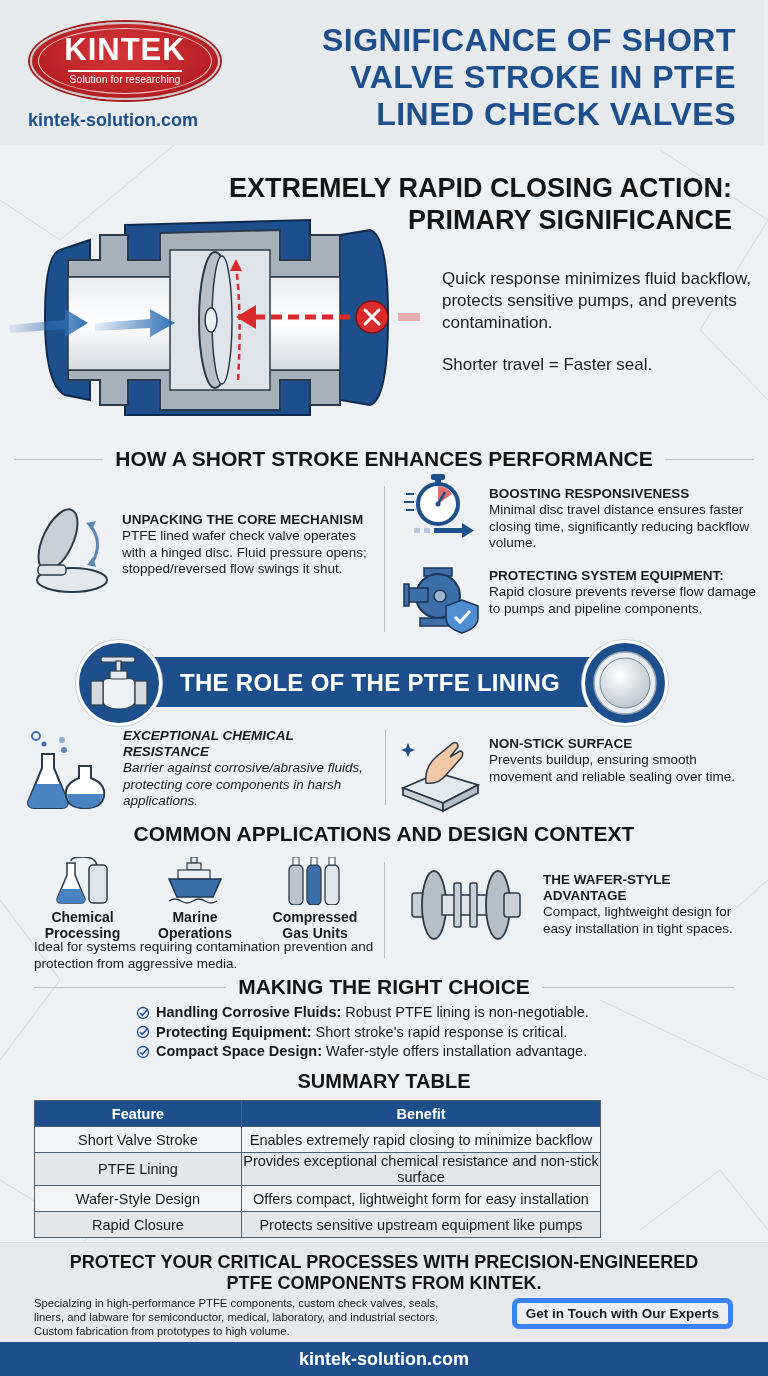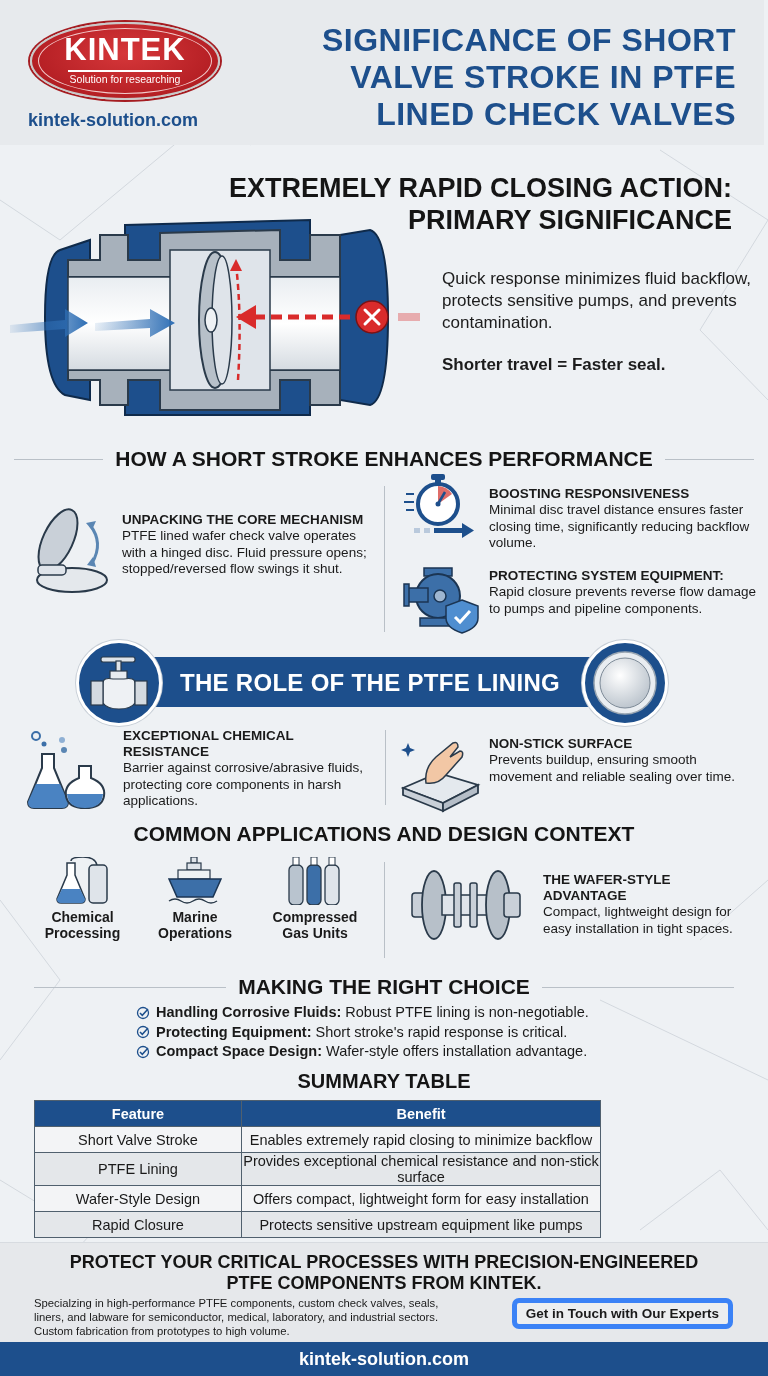--- a/index.html
+++ b/index.html
@@ -19,21 +19,21 @@
   .logo-name { position: absolute; left: 0; right: 0; top: 10px; text-align: center; color: #fff; font-size: 31px; font-weight: bold; letter-spacing: 1px; }
   .logo-rule { position: absolute; left: 38px; right: 38px; top: 48px; height: 1.5px; background: #fff; }
   .logo-tag { position: absolute; left: 0; right: 0; top: 51px; text-align: center; color: #fff; font-size: 10.5px; }
   .site-url { position: absolute; left: 28px; top: 110px; font-size: 18px; font-weight: bold; color: #1d4f8c; }
   .main-title { position: absolute; right: 28px; top: 22px; width: 470px; text-align: right; font-size: 32px; line-height: 37px; font-weight: 900; color: #1d4f8c; letter-spacing: 0.5px; }
 
   
   .s1-title { position: absolute; right: 36px; top: 172px; text-align: right; font-size: 27px; line-height: 32px; font-weight: bold; color: #151515; }
   .valve-illus { position: absolute; left: 10px; top: 205px; width: 410px; height: 225px; }
   .s1-desc { position: absolute; left: 442px; top: 268px; width: 320px; font-size: 17px; line-height: 22px; color: #1c1c1c; }
-  .s1-bold { position: absolute; left: 442px; top: 355px; font-size: 17px; font-weight: bold; color: #1c1c1c; }
+  .s1-bold { position: absolute; left: 442px; top: 355px; font-size: 17px; font-weight: normal; color: #1c1c1c; }
 
   
   .sec-head { position: absolute; left: 0; width: 768px; display: flex; align-items: center; gap: 12px; }
   .sec-head .rule { flex: 1; height: 1px; background: #b9c0c7; }
   .sec-head .txt { font-weight: bold; color: #151515; white-space: nowrap; }
 
   .s2-head { top: 447px; padding: 0 14px; }
   .s2-head .txt { font-size: 21px; }
 
   .feat { position: absolute; }
@@ -245,21 +245,21 @@
   <svg style="position:absolute;left:24px;top:728px" width="90" height="85" viewBox="0 0 90 85">
     <circle cx="12" cy="8" r="4" fill="none" stroke="#3c6fa8" stroke-width="2"></circle>
     <circle cx="20" cy="16" r="2.5" fill="#3c6fa8"></circle>
     <circle cx="38" cy="12" r="3" fill="#8fb0d4"></circle>
     <circle cx="40" cy="22" r="3" fill="#5a86b3"></circle>
     <path d="M18,26 L30,26 L30,40 L44,74 Q44,80 38,80 L10,80 Q4,80 4,74 L18,40 Z" fill="#fff" stroke="#2a3a4a" stroke-width="2"></path>
     <path d="M12,56 L36,56 L44,74 Q44,80 38,80 L10,80 Q4,80 4,74 Z" fill="#4a83c2"></path>
     <path d="M55,38 L67,38 L67,50 Q82,56 80,68 Q78,80 61,80 Q44,80 42,68 Q40,56 55,50 Z" fill="#fff" stroke="#2a3a4a" stroke-width="2"></path>
     <path d="M43,66 Q44,80 61,80 Q78,80 79,66 Z" fill="#4a83c2"></path>
   </svg>
-  <div class="feat" style="left:123px;top:728px;width:255px;">
+  <div class="feat" style="left:123px;top:728px;width:255px;font-style:italic;">
     <div class="feat-title">EXCEPTIONAL CHEMICAL RESISTANCE</div>
     <div class="feat-text">Barrier against corrosive/abrasive fluids, protecting core components in harsh applications.</div>
   </div>
 
   <div class="vdivider" style="left:385px;top:730px;height:75px;"></div>
 
   <svg style="position:absolute;left:398px;top:733px" width="85" height="80" viewBox="0 0 85 80">
     <path d="M10,10 L12,15 L17,17 L12,19 L10,24 L8,19 L3,17 L8,15 Z" fill="#1d4f8c"></path>
     <path d="M5,55 L40,40 L80,52 L45,70 Z" fill="#e4e9ee" stroke="#2a3a4a" stroke-width="1.8"></path>
     <path d="M5,55 L5,62 L45,78 L45,70 Z" fill="#c9d0d8" stroke="#2a3a4a" stroke-width="1.8"></path>
@@ -301,20 +301,21 @@
       <rect x="4" y="8" width="14" height="40" rx="5" fill="#b9c4cf" stroke="#2a3a4a" stroke-width="1.3"></rect>
       <rect x="22" y="8" width="14" height="40" rx="5" fill="#3c6fa8" stroke="#2a3a4a" stroke-width="1.3"></rect>
       <rect x="40" y="8" width="14" height="40" rx="5" fill="#dfe4ea" stroke="#2a3a4a" stroke-width="1.3"></rect>
       <rect x="8" y="0" width="6" height="8" fill="#fff" stroke="#2a3a4a" stroke-width="1"></rect>
       <rect x="26" y="0" width="6" height="8" fill="#fff" stroke="#2a3a4a" stroke-width="1"></rect>
       <rect x="44" y="0" width="6" height="8" fill="#fff" stroke="#2a3a4a" stroke-width="1"></rect>
     </svg>
     <div>Compressed</div>
     <div>Gas Units</div>
   </div>
+  <div class="feat-text" style="position:absolute;left:34px;top:939px;width:345px;">Ideal for systems requiring contamination prevention and protection from aggressive media.</div>
 
   <div class="vdivider" style="left:384px;top:862px;height:96px;"></div>
 
   <svg style="position:absolute;left:408px;top:865px" width="115" height="80" viewBox="0 0 115 80">
     <rect x="4" y="28" width="16" height="24" rx="3" fill="#c9d0d8" stroke="#2a3a4a" stroke-width="1.5"></rect>
     <ellipse cx="26" cy="40" rx="12" ry="34" fill="#b7c0c9" stroke="#2a3a4a" stroke-width="1.8"></ellipse>
     <rect x="34" y="30" width="48" height="20" fill="#dfe4ea" stroke="#2a3a4a" stroke-width="1.5"></rect>
     <rect x="46" y="18" width="7" height="44" rx="2" fill="#c9d0d8" stroke="#2a3a4a" stroke-width="1.5"></rect>
     <rect x="62" y="18" width="7" height="44" rx="2" fill="#c9d0d8" stroke="#2a3a4a" stroke-width="1.5"></rect>
     <ellipse cx="90" cy="40" rx="12" ry="34" fill="#b7c0c9" stroke="#2a3a4a" stroke-width="1.8"></ellipse>

